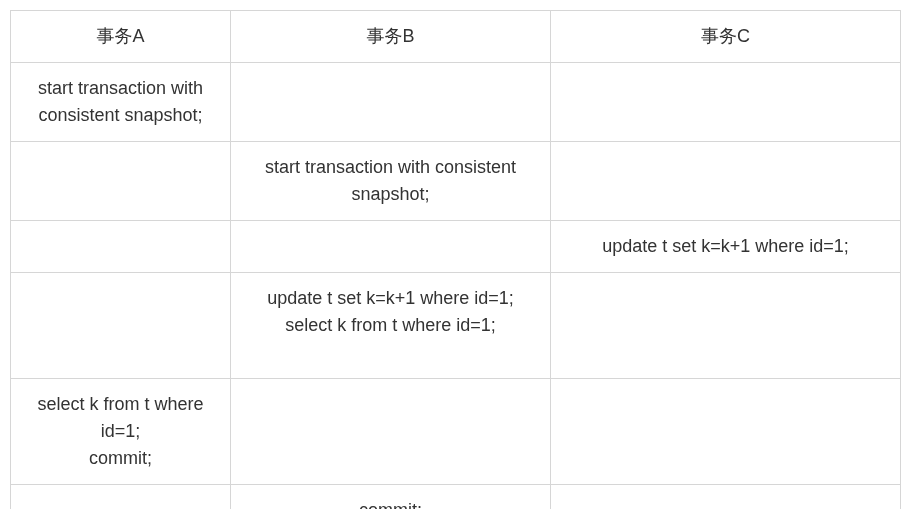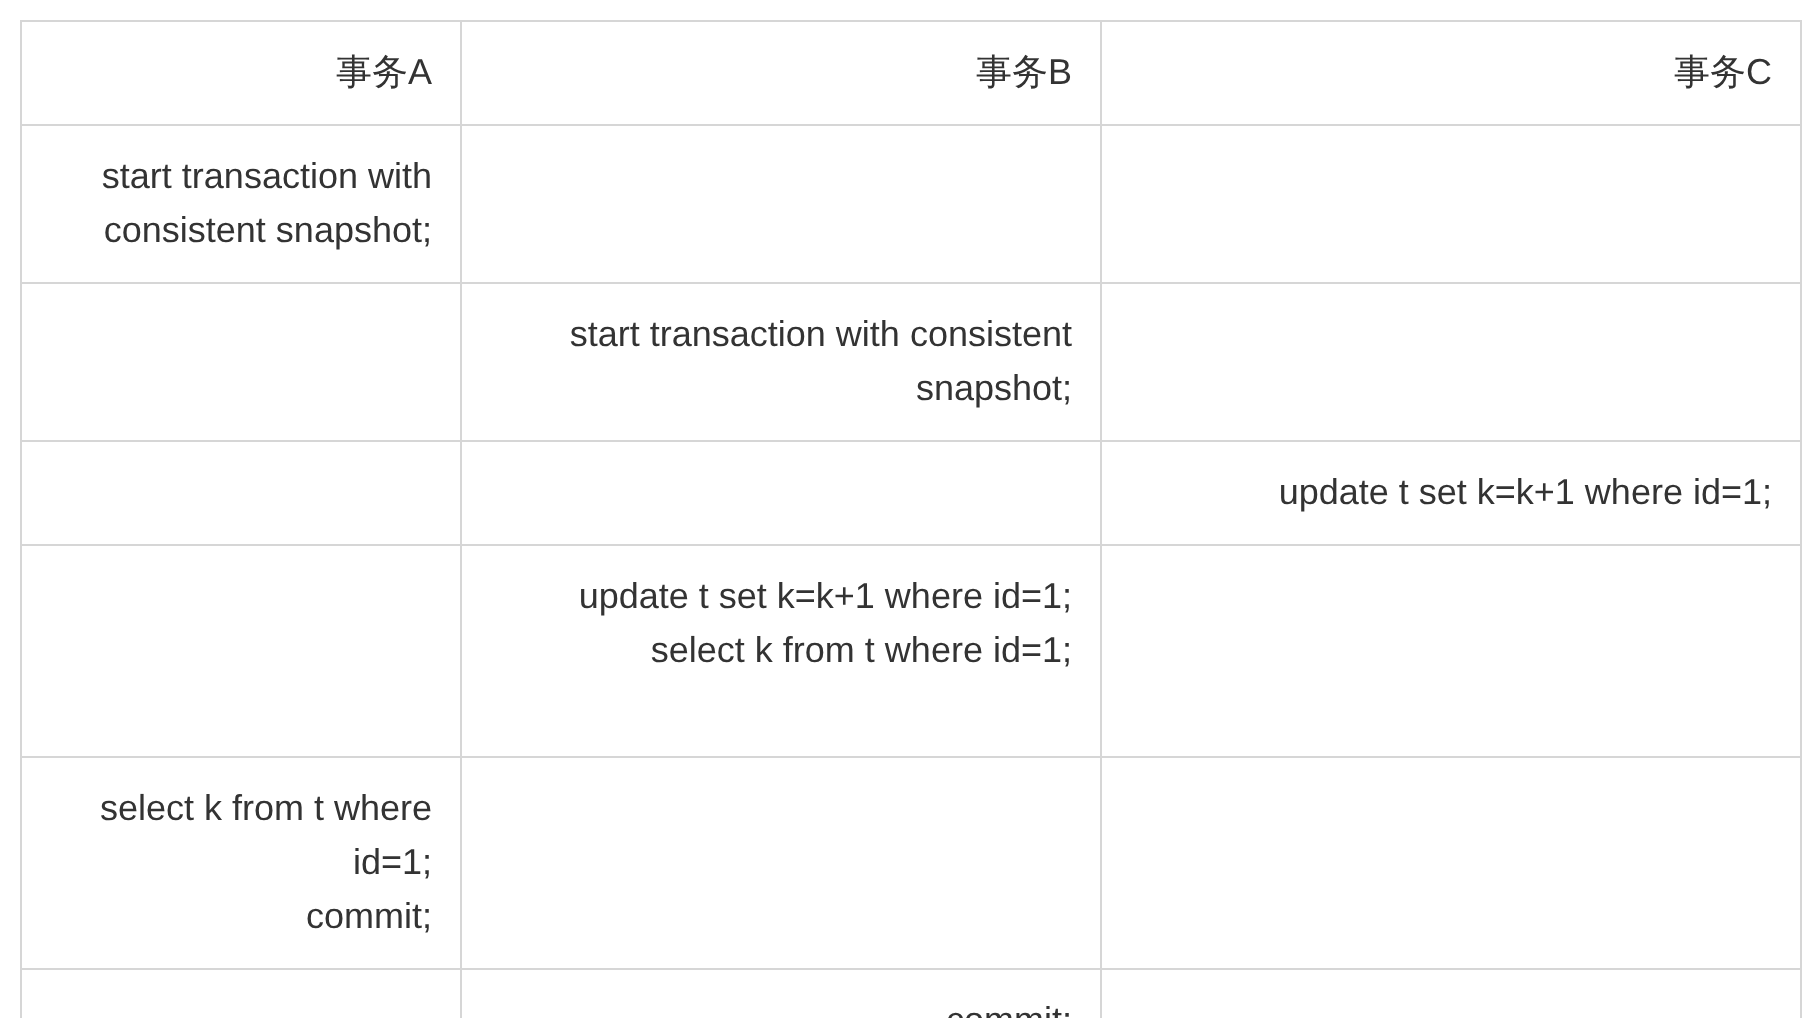--- a/index.html
+++ b/index.html
@@ -15,21 +15,21 @@
       padding: 10px;
     }
     table {
       border-collapse: collapse;
       width: 890px;
       table-layout: fixed;
     }
     th, td {
       border: 1px solid #d6d6d6;
       padding: 12px 14px;
-      text-align: right;
+      text-align: center;
       vertical-align: top;
       font-weight: normal;
       word-wrap: break-word;
       line-height: 1.5;
       white-space: pre-wrap;
     }
     col.col-a { width: 220px; }
     col.col-b { width: 320px; }
     col.col-c { width: 350px; }
   </style>

